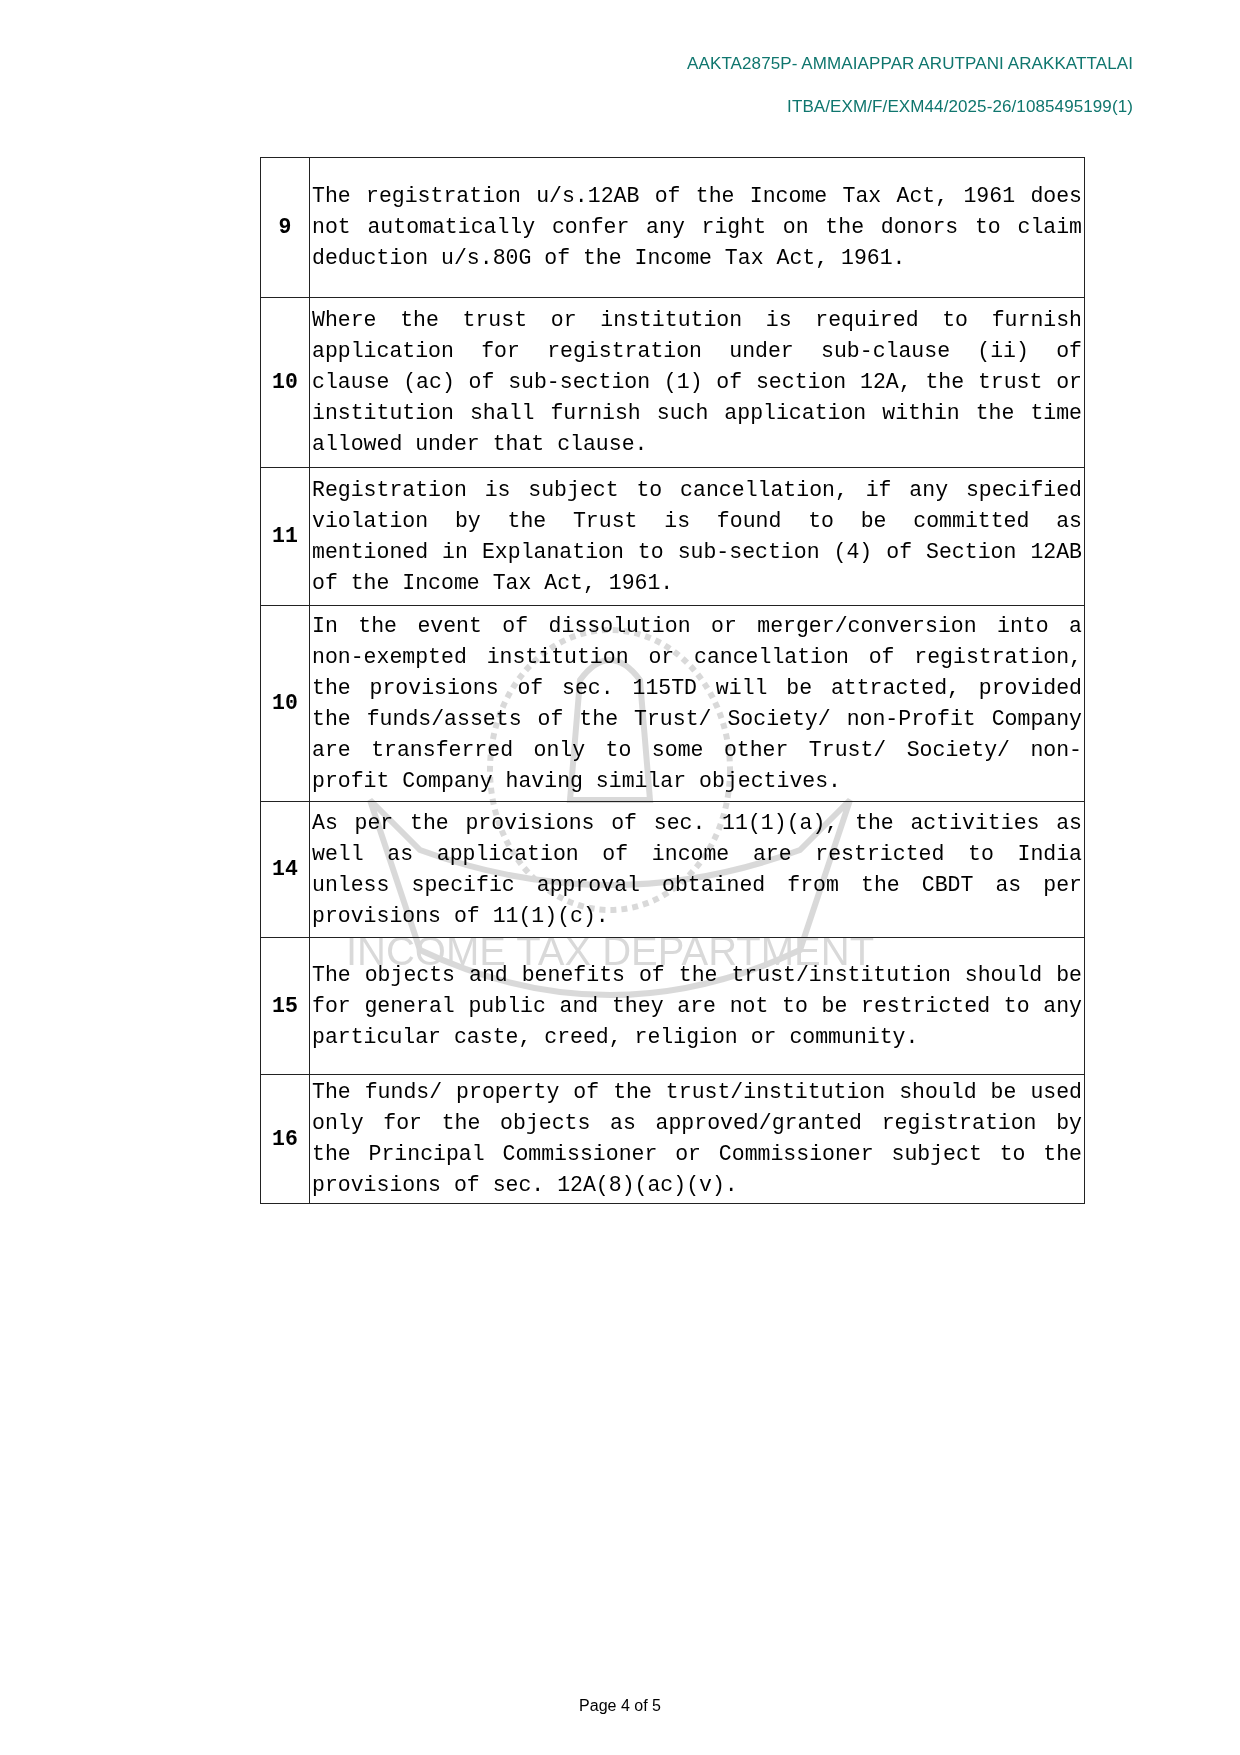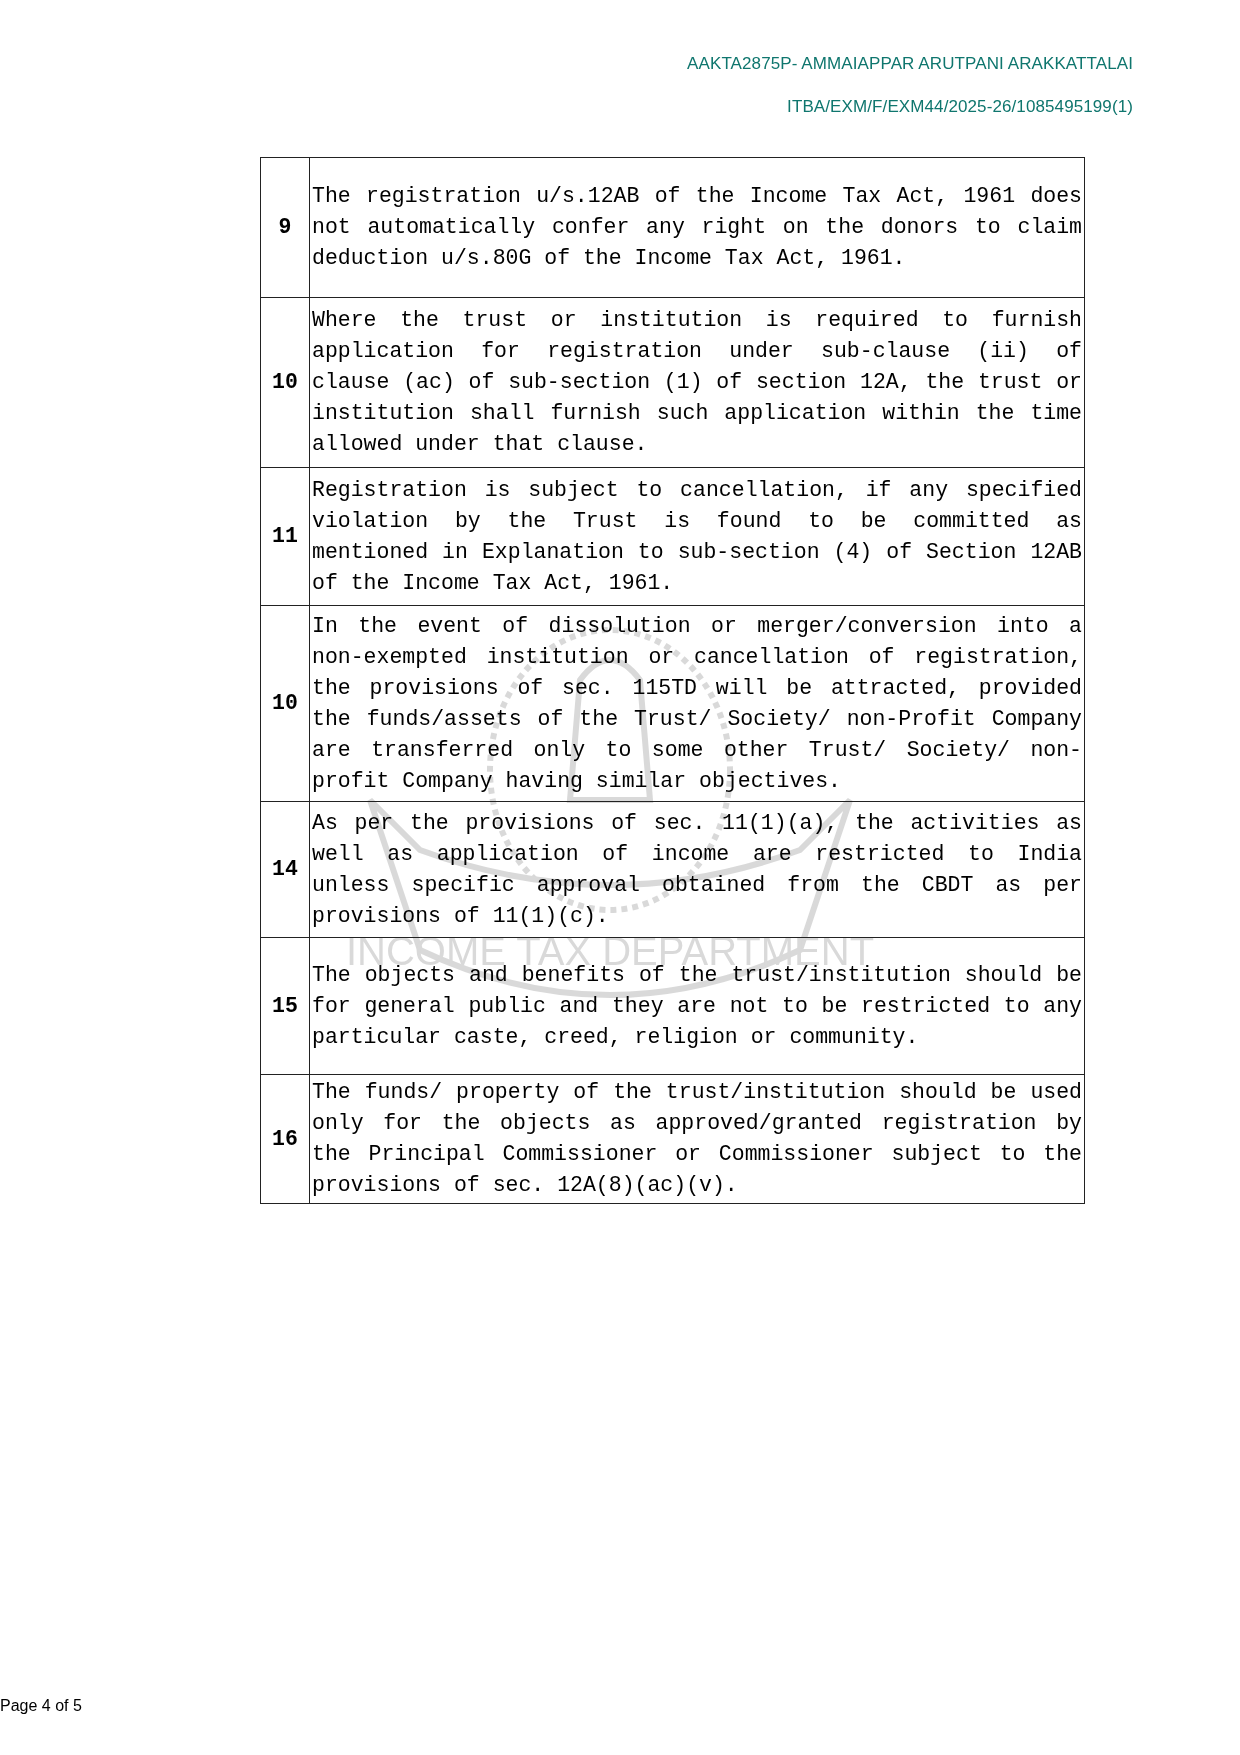--- a/index.html
+++ b/index.html
@@ -5,21 +5,21 @@
   html, body { margin:0; padding:0; background:#ffffff; }
   body { width:1240px; height:1755px; position:relative; overflow:hidden; font-family:"Liberation Sans", sans-serif; color:#000; }
   .hdr { position:absolute; right:107px; color:#0f766e; font-size:17px; letter-spacing:0.1px; }
   .hdr1 { top:54px; }
   .hdr2 { top:97px;margin-left:28px; }
   .watermark { position:absolute; left:330px; top:620px; width:560px; height:420px; opacity:0.22; pointer-events:none; }
   table.conds { position:absolute; left:260px; top:157px; width:825px; border-collapse:collapse; }
   table.conds td { border:1.5px solid #222; vertical-align:middle; font-size:21.5px; line-height:31px;font-family:Liberation Mono, monospace; }
   td.num { width:48px; text-align:center; font-weight:bold; padding:0; }
   td.txt { text-align:justify; padding:0 2px 0 2px; text-align-last:left; }
-  .footer { position:absolute; top:1697px; left:0; width:1240px; text-align:left; font-size:16px; }
+  .footer { position:absolute; top:1697px; left:0; width:1240px; text-align:center; font-size:16px; }
 </style>
 </head>
 <body>
 
 <div class="hdr hdr1">AAKTA2875P- AMMAIAPPAR ARUTPANI ARAKKATTALAI</div>
 <div class="hdr hdr2">ITBA/EXM/F/EXM44/2025-26/1085495199(1)</div>
 
 <svg class="watermark" viewBox="0 0 560 420">
   <g fill="none" stroke="#555" stroke-width="6">
     <ellipse cx="280" cy="150" rx="120" ry="140" stroke-dasharray="6 5"></ellipse>

